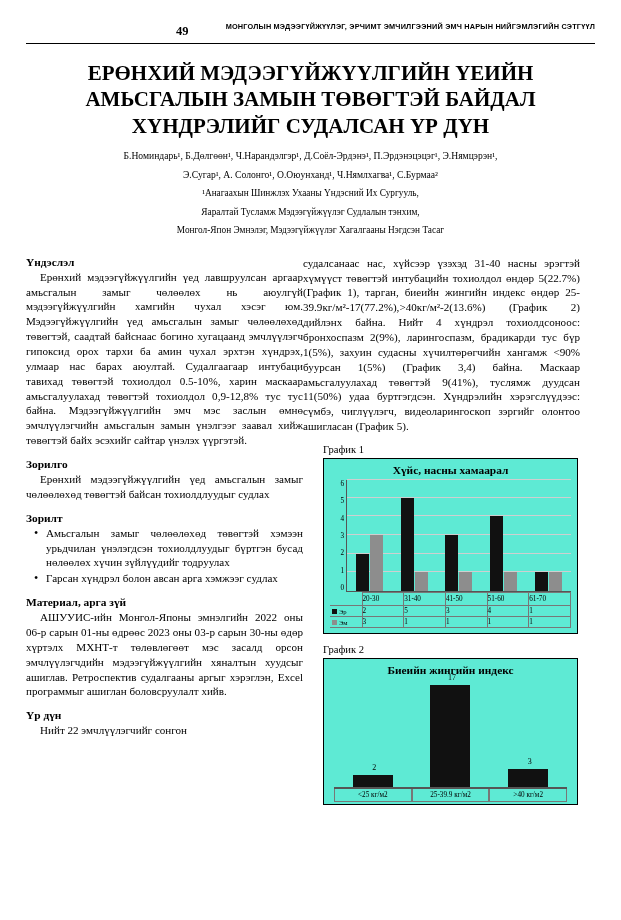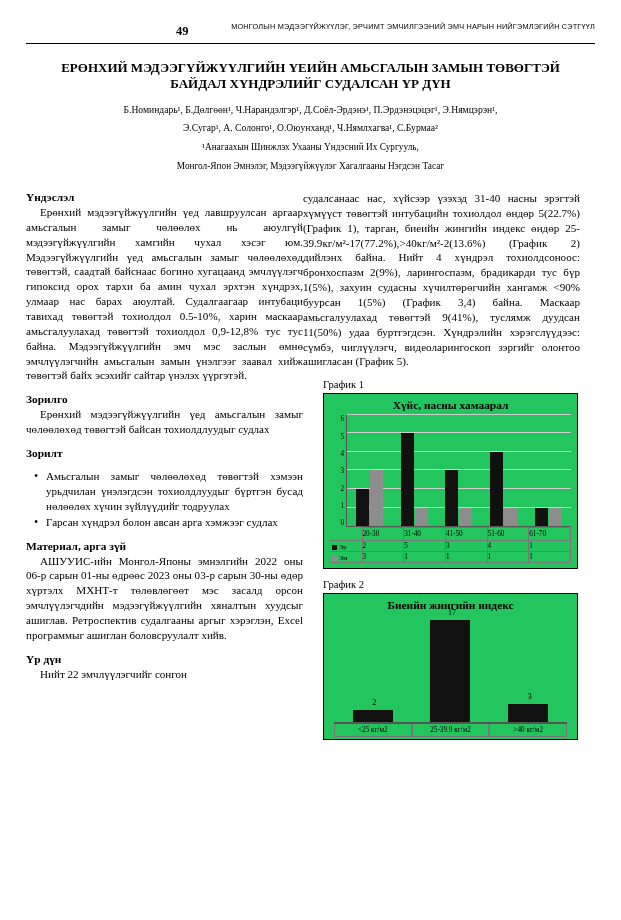--- a/index.html
+++ b/index.html
@@ -37,34 +37,34 @@
   }
   .header-right {
     flex: 1;
     text-align: right;
     line-height: 1.35;
   }
   .journal-name {
     font-family: "Liberation Sans", sans-serif;
     font-size: 7.3px;
     letter-spacing: .2px;
-    font-weight: normal;
+    font-weight: bold;
   }
   .section-name {
     font-family: "Liberation Sans", sans-serif;
     font-size: 10.5px;
     font-weight: bold;
     letter-spacing: .3px;
   }
   
   .title {
     text-align: center;
     font-family: "Liberation Serif", serif;
     font-weight: bold;
-    font-size: 13px;
+    font-size: 21px;
     line-height: 1.25;
     margin: 16px 6px 10px 6px;
   }
   .authors {
     text-align: center;
     font-size: 9.6px;
     line-height: 1.55;
     margin: 0 14px 4px 14px;
   }
   .affil {
@@ -92,21 +92,21 @@
   p.body {
     font-size: 11.1px;
     line-height: 1.34;
     text-align: justify;
     margin: 0 0 2px 0;
     text-indent: 14px;
     hyphens: auto;
   }
   p.body.noind { text-indent: 0; }
   ul.bullets {
-    margin: 10px 0 0 0;
+    margin: 2px 0 0 0;
     padding-left: 12px;
     list-style: none;
   }
   ul.bullets li {
     font-size: 11.1px;
     line-height: 1.34;
     text-align: justify;
     position: relative;
     padding-left: 8px;
     margin-bottom: 1px;
@@ -119,21 +119,21 @@
     font-size: 12px;
   }
 
   
   .chart-label {
     font-size: 10.6px;
     margin: 10px 0 3px 20px;
   }
   .chart-box {
     border: 1px solid #000;
-    background: #22c55e;
+    background: #5eead4;
     padding: 5px 6px 5px 6px;
     margin-left: 20px;
     width: 255px;
   }
   .chart-title {
     text-align: center;
     font-family: "Liberation Serif", serif;
     font-weight: bold;
     font-size: 11.4px;
     margin-bottom: 4px;
@@ -252,20 +252,21 @@
     <div class="pageno">49</div>
     <div class="header-right">
       <div class="journal-name">МОНГОЛЫН МЭДЭЭГҮЙЖҮҮЛЭГ, ЭРЧИМТ ЭМЧИЛГЭЭНИЙ ЭМЧ НАРЫН НИЙГЭМЛЭГИЙН СЭТГҮҮЛ</div>
     </div>
   </div>
 
   <div class="title">ЕРӨНХИЙ МЭДЭЭГҮЙЖҮҮЛГИЙН ҮЕИЙН АМЬСГАЛЫН ЗАМЫН ТӨВӨГТЭЙ БАЙДАЛ ХҮНДРЭЛИЙГ СУДАЛСАН ҮР ДҮН</div>
   <div class="authors">Б.Номиндарь¹, Б.Дөлгөөн¹, Ч.Нарандэлгэр¹, Д.Соёл-Эрдэнэ¹, П.Эрдэнэцэцэг¹, Э.Нямцэрэн¹,</div>
   <div class="authors">Э.Сугар¹, А. Солонго¹, О.Оюунханд¹, Ч.Нямлхагва¹, С.Бурмаа²</div>
   <div class="affil">¹Анагаахын Шинжлэх Ухааны Үндэсний Их Сургууль,</div>
+  <div class="affil">Яаралтай Тусламж Мэдээгүйжүүлэг Судлалын тэнхим,</div>
   <div class="affil">Монгол-Япон Эмнэлэг, Мэдээгүйжүүлэг Хагалгааны Нэгдсэн Тасаг</div>
 
   <div class="columns">
 
     <div class="col left">
 
       <h3 class="head">Үндэслэл</h3>
       <p class="body">Ерөнхий мэдээгүйжүүлгийн үед лавшруулсан аргаар амьсгалын замыг чөлөөлөх нь аюулгүй мэдээгүйжүүлгийн хамгийн чухал хэсэг юм. Мэдээгүйжүүлгийн үед амьсгалын замыг чөлөөлөхөд төвөгтэй, саадтай байснаас богино хугацаанд эмчлүүлэгч гипоксид орох тархи ба  амин чухал эрхтэн хүндрэх, улмаар нас барах аюултай. Судалгаагаар интубаци тавихад төвөгтэй тохиолдол 0.5-10%, харин маскаар амьсгалуулахад төвөгтэй тохиолдол 0,9-12,8% тус тус байна. Мэдээгүйжүүлгийн эмч мэс заслын өмнө эмчлүүлэгчийн амьсгалын замын үнэлгээг заавал хийж төвөгтэй байх эсэхийг сайтар үнэлэх үүргэтэй.</p>
 
       <h3 class="head spaced">Зорилго</h3>

